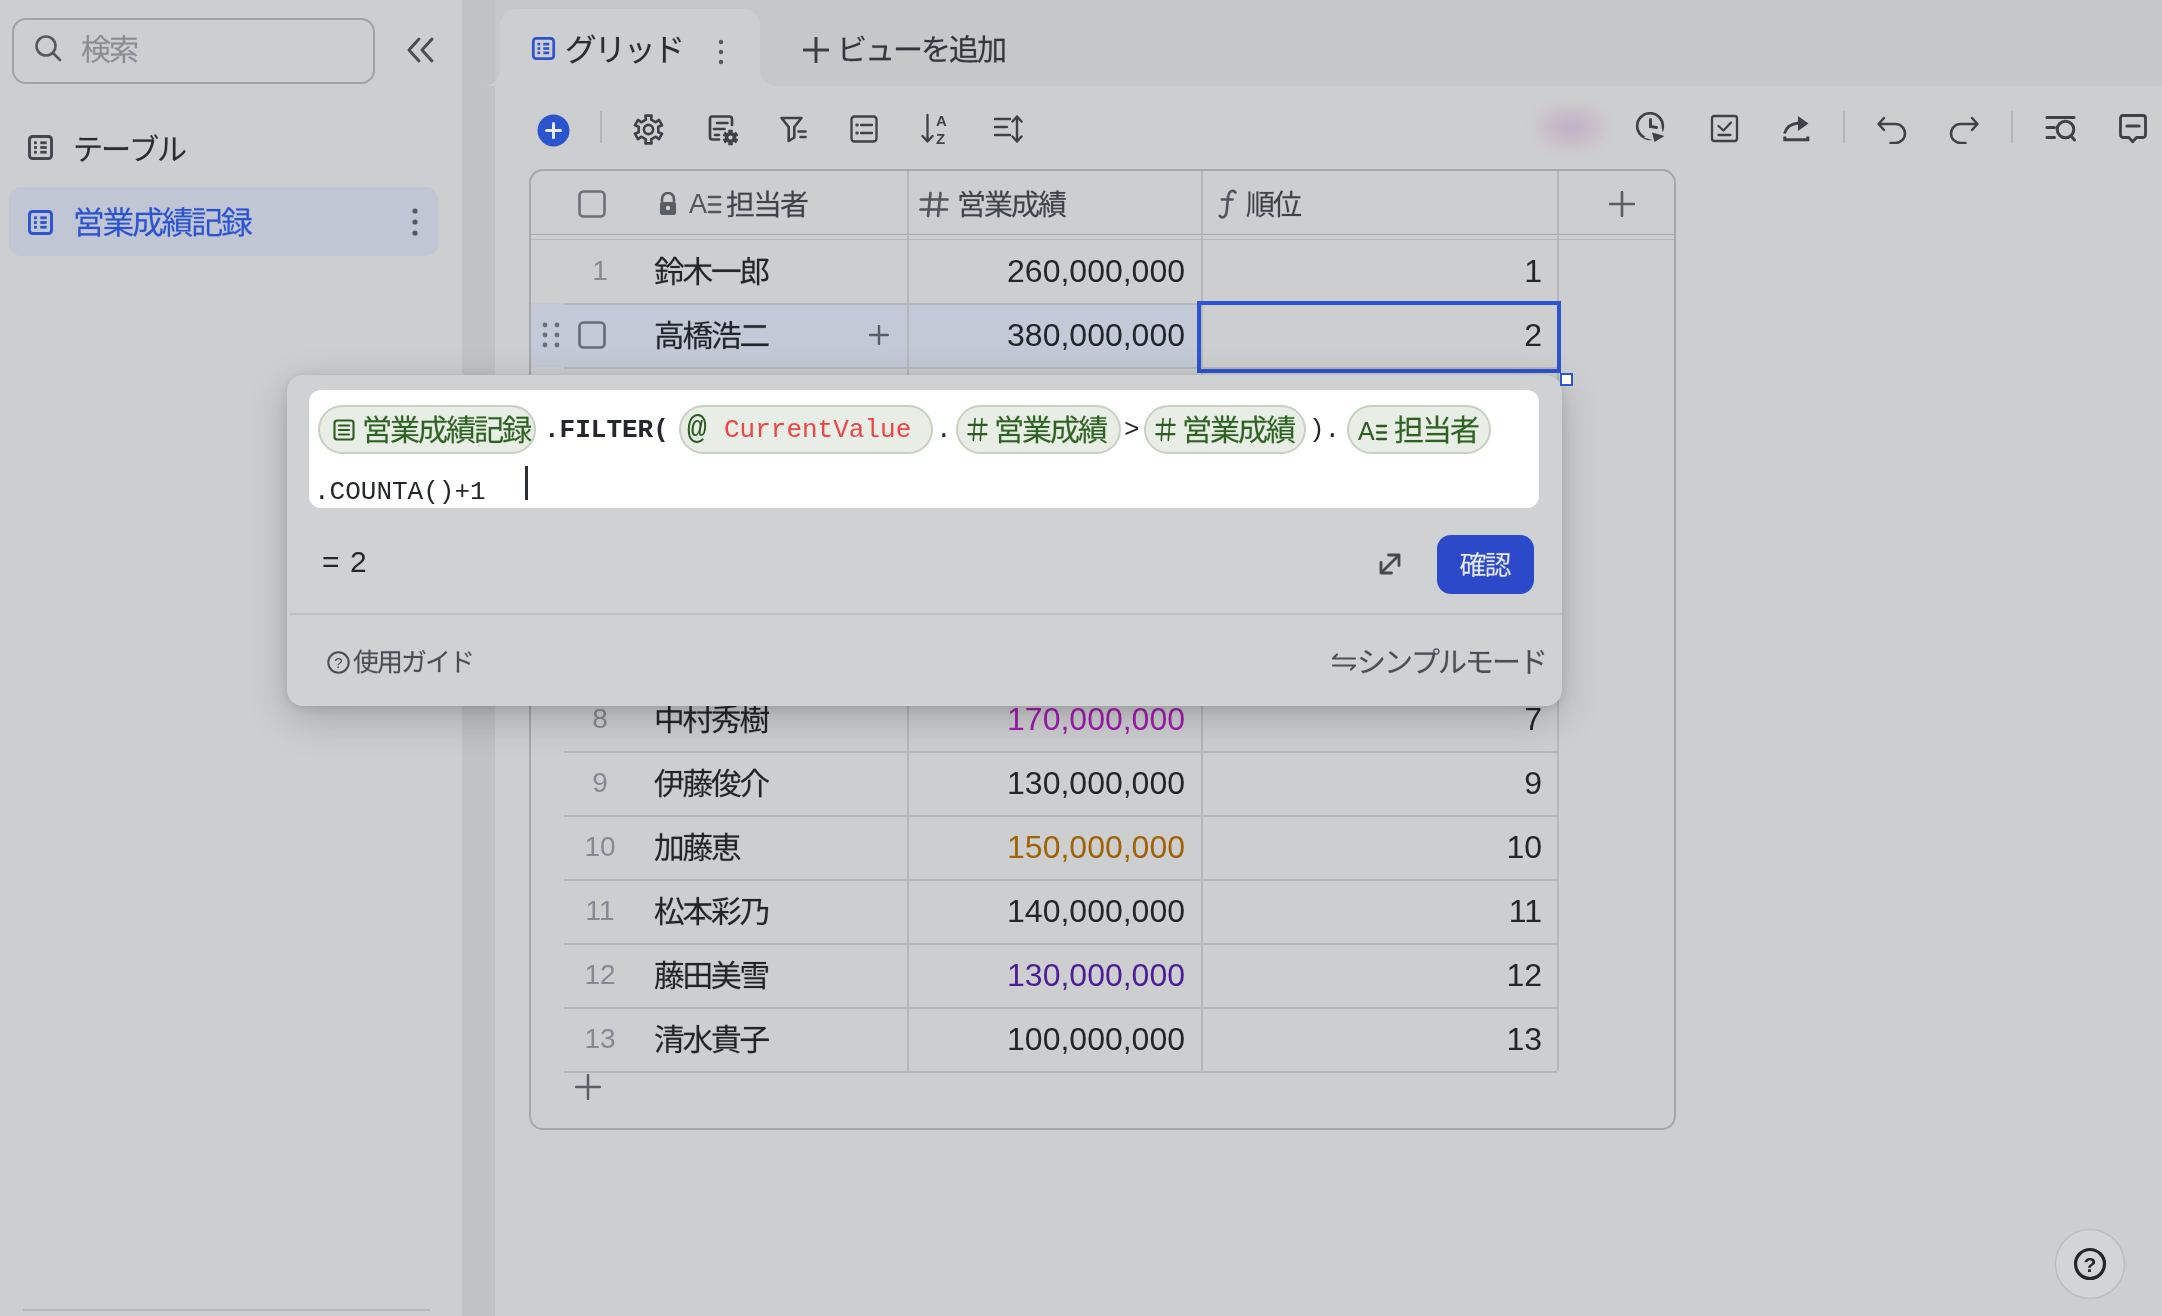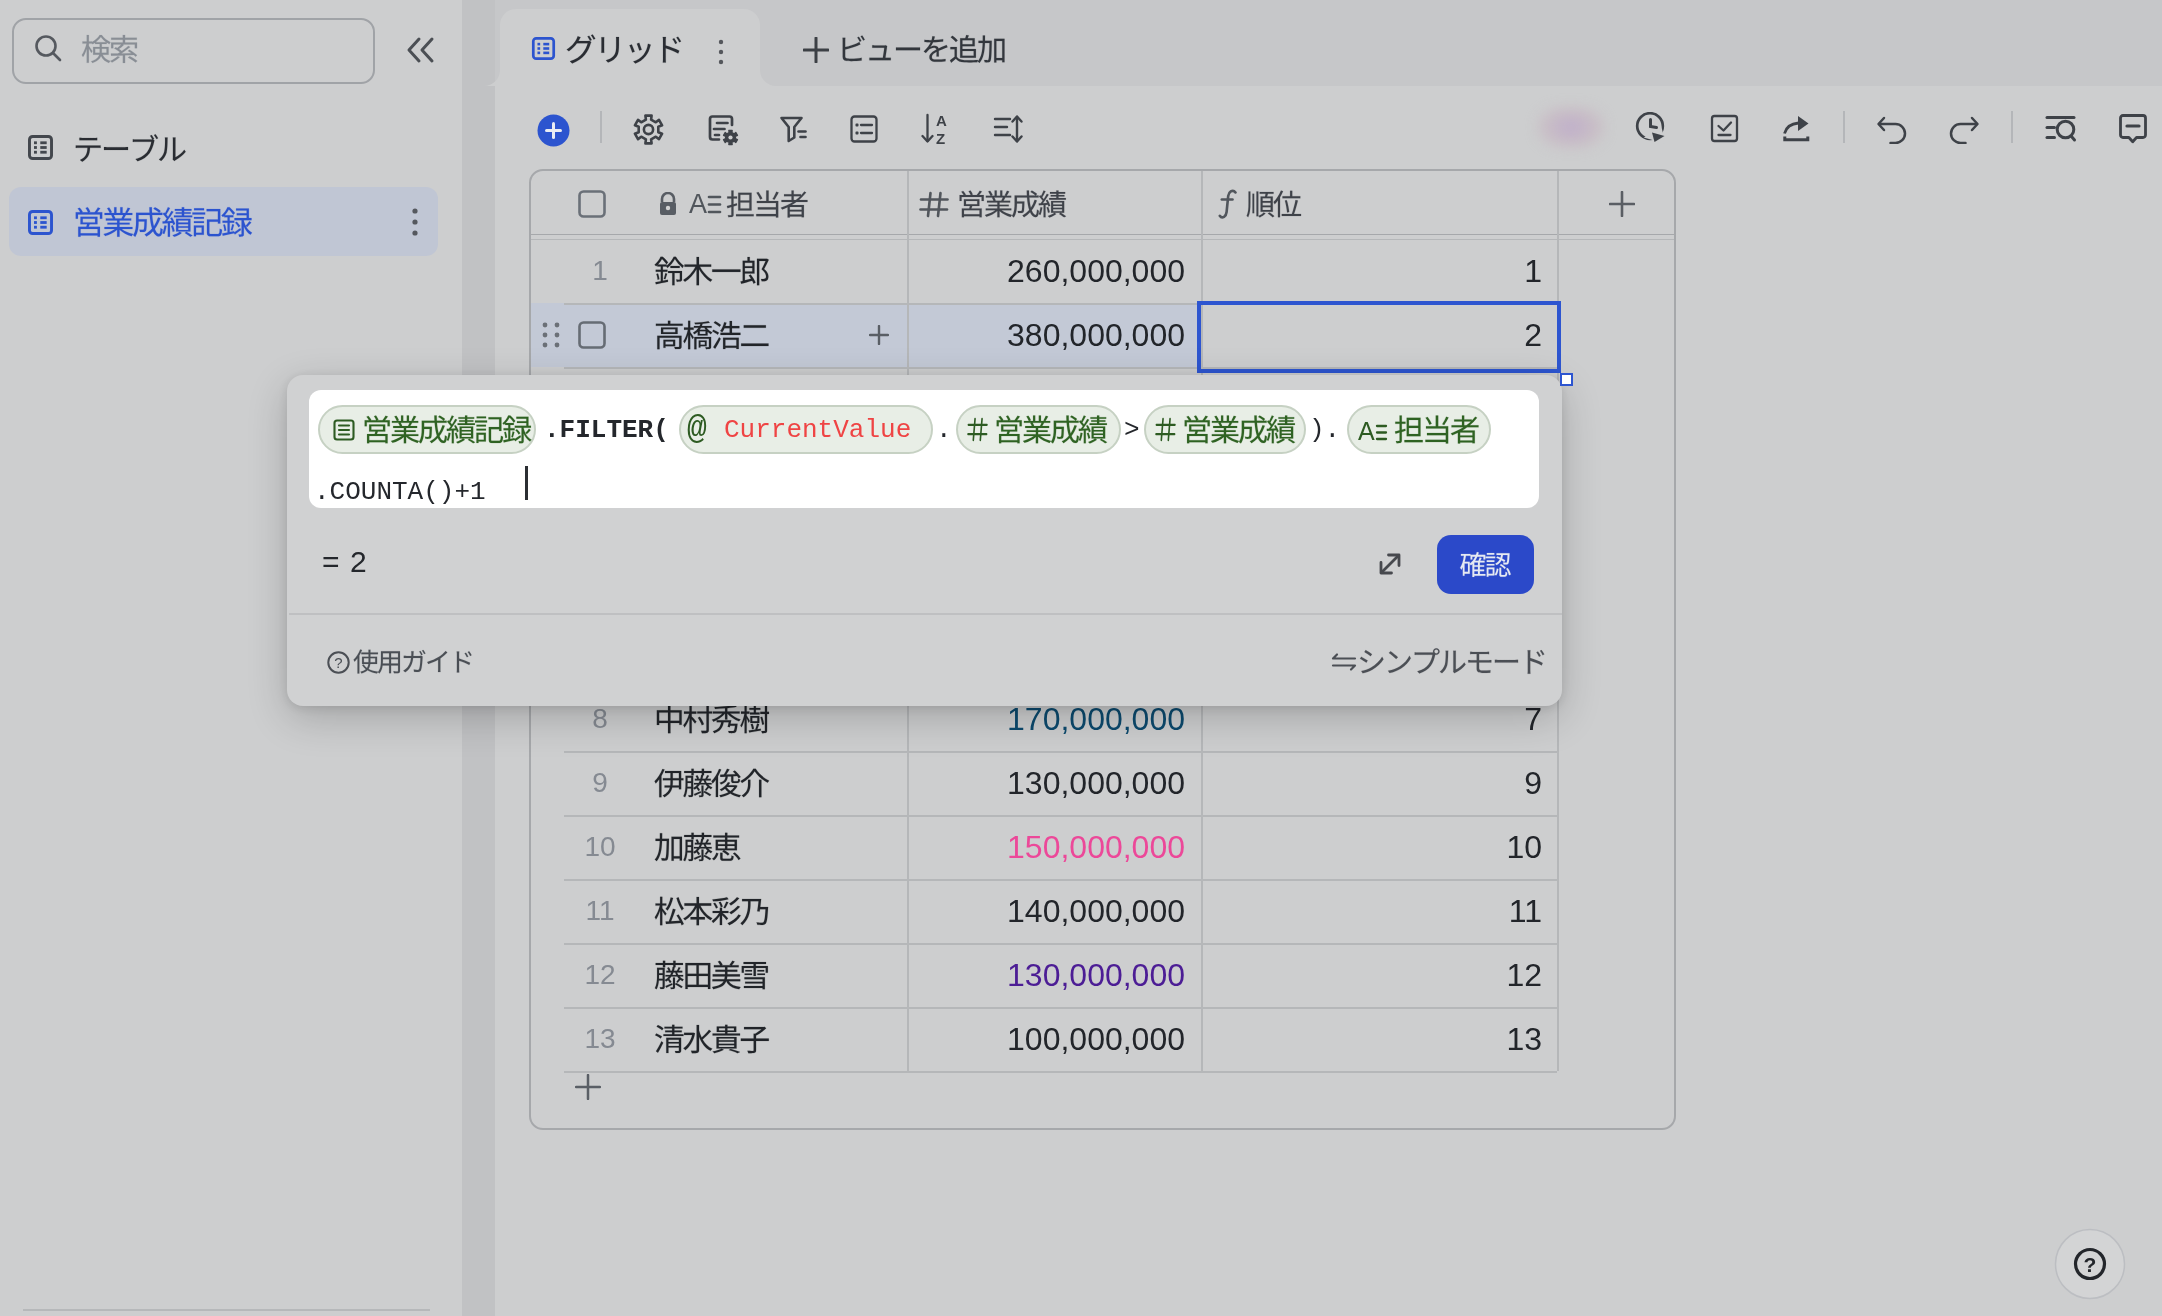--- a/index.html
+++ b/index.html
@@ -249,27 +249,27 @@
       <line x1="13" y1="1" x2="13" y2="25"></line>
       <line x1="1" y1="13" x2="25" y2="13"></line>
     </g>
   </svg>
 <div style="position:absolute;left:560px;top:251px;width:80px;height:40px;font-family:'Liberation Sans',sans-serif;font-size:28px;line-height:40px;color:#858a92;text-align:center;font-weight:400;z-index:6;white-space:pre">1</div>
 <div style="position:absolute;left:985px;top:251px;width:200px;height:40px;font-family:'Liberation Sans',sans-serif;font-size:32px;line-height:40px;color:#22252a;text-align:right;font-weight:400;z-index:6;white-space:pre">260,000,000</div>
 <div style="position:absolute;left:1342px;top:251px;width:200px;height:40px;font-family:'Liberation Sans',sans-serif;font-size:32px;line-height:40px;color:#22252a;text-align:right;font-weight:400;z-index:6;white-space:pre">1</div>
 <div style="position:absolute;left:985px;top:315px;width:200px;height:40px;font-family:'Liberation Sans',sans-serif;font-size:32px;line-height:40px;color:#22252a;text-align:right;font-weight:400;z-index:6;white-space:pre">380,000,000</div>
 <div style="position:absolute;left:1342px;top:315px;width:200px;height:40px;font-family:'Liberation Sans',sans-serif;font-size:32px;line-height:40px;color:#22252a;text-align:right;font-weight:400;z-index:6;white-space:pre">2</div>
 <div style="position:absolute;left:560px;top:699px;width:80px;height:40px;font-family:'Liberation Sans',sans-serif;font-size:28px;line-height:40px;color:#858a92;text-align:center;font-weight:400;z-index:6;white-space:pre">8</div>
-<div style="position:absolute;left:985px;top:699px;width:200px;height:40px;font-family:'Liberation Sans',sans-serif;font-size:32px;line-height:40px;color:#0c4a6e;text-align:right;font-weight:400;z-index:6;white-space:pre">170,000,000</div>
+<div style="position:absolute;left:985px;top:699px;width:200px;height:40px;font-family:'Liberation Sans',sans-serif;font-size:32px;line-height:40px;color:#a21caf;text-align:right;font-weight:400;z-index:6;white-space:pre">170,000,000</div>
 <div style="position:absolute;left:1342px;top:699px;width:200px;height:40px;font-family:'Liberation Sans',sans-serif;font-size:32px;line-height:40px;color:#22252a;text-align:right;font-weight:400;z-index:6;white-space:pre">7</div>
 <div style="position:absolute;left:560px;top:763px;width:80px;height:40px;font-family:'Liberation Sans',sans-serif;font-size:28px;line-height:40px;color:#858a92;text-align:center;font-weight:400;z-index:6;white-space:pre">9</div>
 <div style="position:absolute;left:985px;top:763px;width:200px;height:40px;font-family:'Liberation Sans',sans-serif;font-size:32px;line-height:40px;color:#22252a;text-align:right;font-weight:400;z-index:6;white-space:pre">130,000,000</div>
 <div style="position:absolute;left:1342px;top:763px;width:200px;height:40px;font-family:'Liberation Sans',sans-serif;font-size:32px;line-height:40px;color:#22252a;text-align:right;font-weight:400;z-index:6;white-space:pre">9</div>
 <div style="position:absolute;left:560px;top:827px;width:80px;height:40px;font-family:'Liberation Sans',sans-serif;font-size:28px;line-height:40px;color:#858a92;text-align:center;font-weight:400;z-index:6;white-space:pre">10</div>
-<div style="position:absolute;left:985px;top:827px;width:200px;height:40px;font-family:'Liberation Sans',sans-serif;font-size:32px;line-height:40px;color:#ec4899;text-align:right;font-weight:400;z-index:6;white-space:pre">150,000,000</div>
+<div style="position:absolute;left:985px;top:827px;width:200px;height:40px;font-family:'Liberation Sans',sans-serif;font-size:32px;line-height:40px;color:#a16207;text-align:right;font-weight:400;z-index:6;white-space:pre">150,000,000</div>
 <div style="position:absolute;left:1342px;top:827px;width:200px;height:40px;font-family:'Liberation Sans',sans-serif;font-size:32px;line-height:40px;color:#22252a;text-align:right;font-weight:400;z-index:6;white-space:pre">10</div>
 <div style="position:absolute;left:560px;top:891px;width:80px;height:40px;font-family:'Liberation Sans',sans-serif;font-size:28px;line-height:40px;color:#858a92;text-align:center;font-weight:400;z-index:6;white-space:pre">11</div>
 <div style="position:absolute;left:985px;top:891px;width:200px;height:40px;font-family:'Liberation Sans',sans-serif;font-size:32px;line-height:40px;color:#22252a;text-align:right;font-weight:400;z-index:6;white-space:pre">140,000,000</div>
 <div style="position:absolute;left:1342px;top:891px;width:200px;height:40px;font-family:'Liberation Sans',sans-serif;font-size:32px;line-height:40px;color:#22252a;text-align:right;font-weight:400;z-index:6;white-space:pre">11</div>
 <div style="position:absolute;left:560px;top:955px;width:80px;height:40px;font-family:'Liberation Sans',sans-serif;font-size:28px;line-height:40px;color:#858a92;text-align:center;font-weight:400;z-index:6;white-space:pre">12</div>
 <div style="position:absolute;left:985px;top:955px;width:200px;height:40px;font-family:'Liberation Sans',sans-serif;font-size:32px;line-height:40px;color:#4c1d95;text-align:right;font-weight:400;z-index:6;white-space:pre">130,000,000</div>
 <div style="position:absolute;left:1342px;top:955px;width:200px;height:40px;font-family:'Liberation Sans',sans-serif;font-size:32px;line-height:40px;color:#22252a;text-align:right;font-weight:400;z-index:6;white-space:pre">12</div>
 <div style="position:absolute;left:560px;top:1019px;width:80px;height:40px;font-family:'Liberation Sans',sans-serif;font-size:28px;line-height:40px;color:#858a92;text-align:center;font-weight:400;z-index:6;white-space:pre">13</div>
 <div style="position:absolute;left:985px;top:1019px;width:200px;height:40px;font-family:'Liberation Sans',sans-serif;font-size:32px;line-height:40px;color:#22252a;text-align:right;font-weight:400;z-index:6;white-space:pre">100,000,000</div>
 <div style="position:absolute;left:1342px;top:1019px;width:200px;height:40px;font-family:'Liberation Sans',sans-serif;font-size:32px;line-height:40px;color:#22252a;text-align:right;font-weight:400;z-index:6;white-space:pre">13</div>

